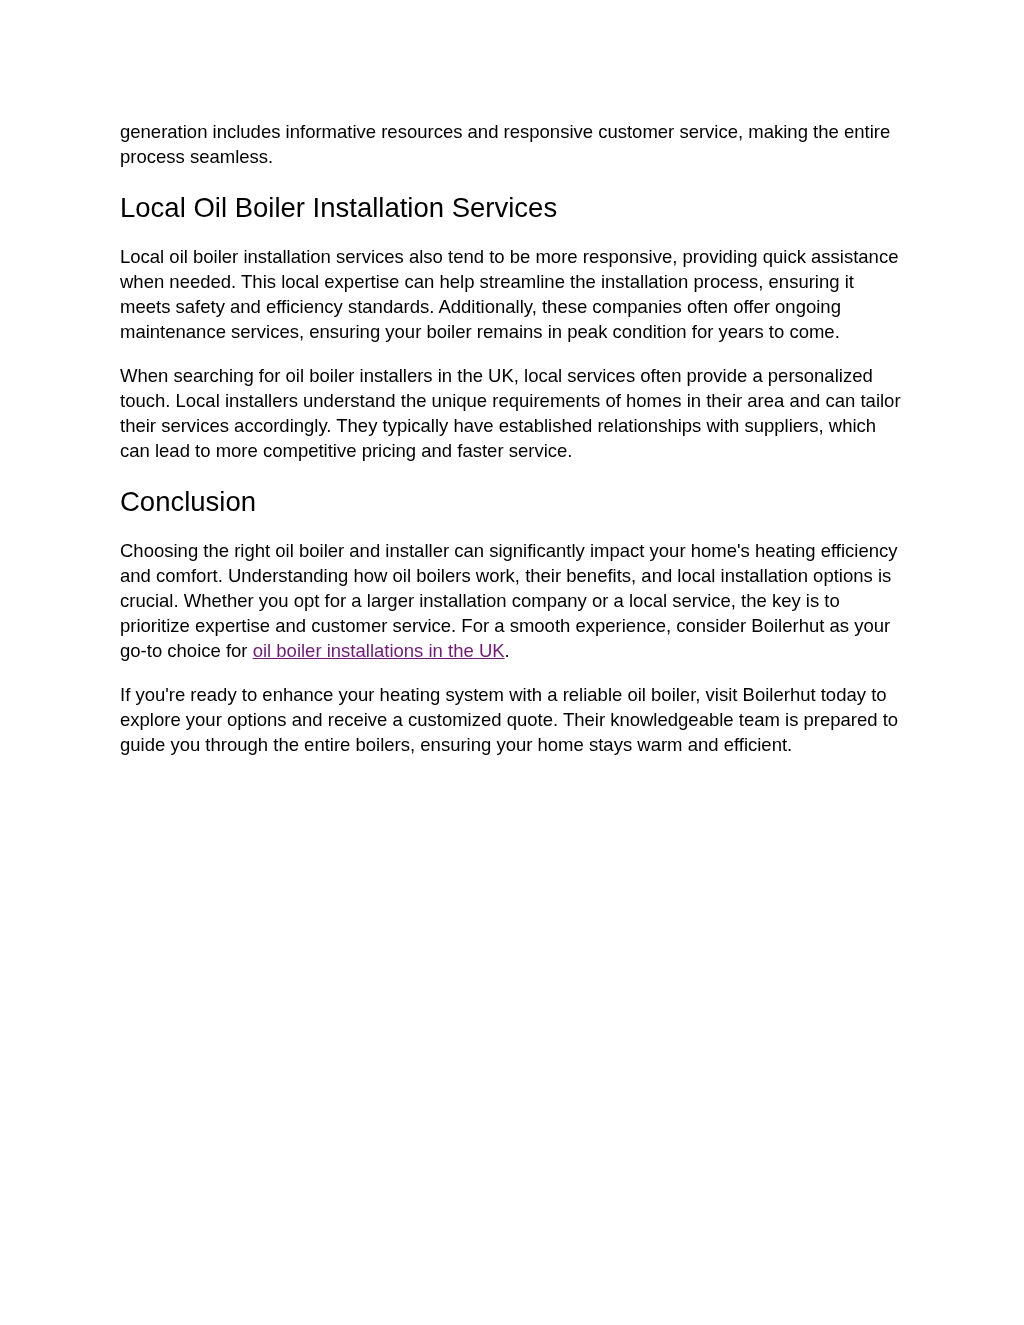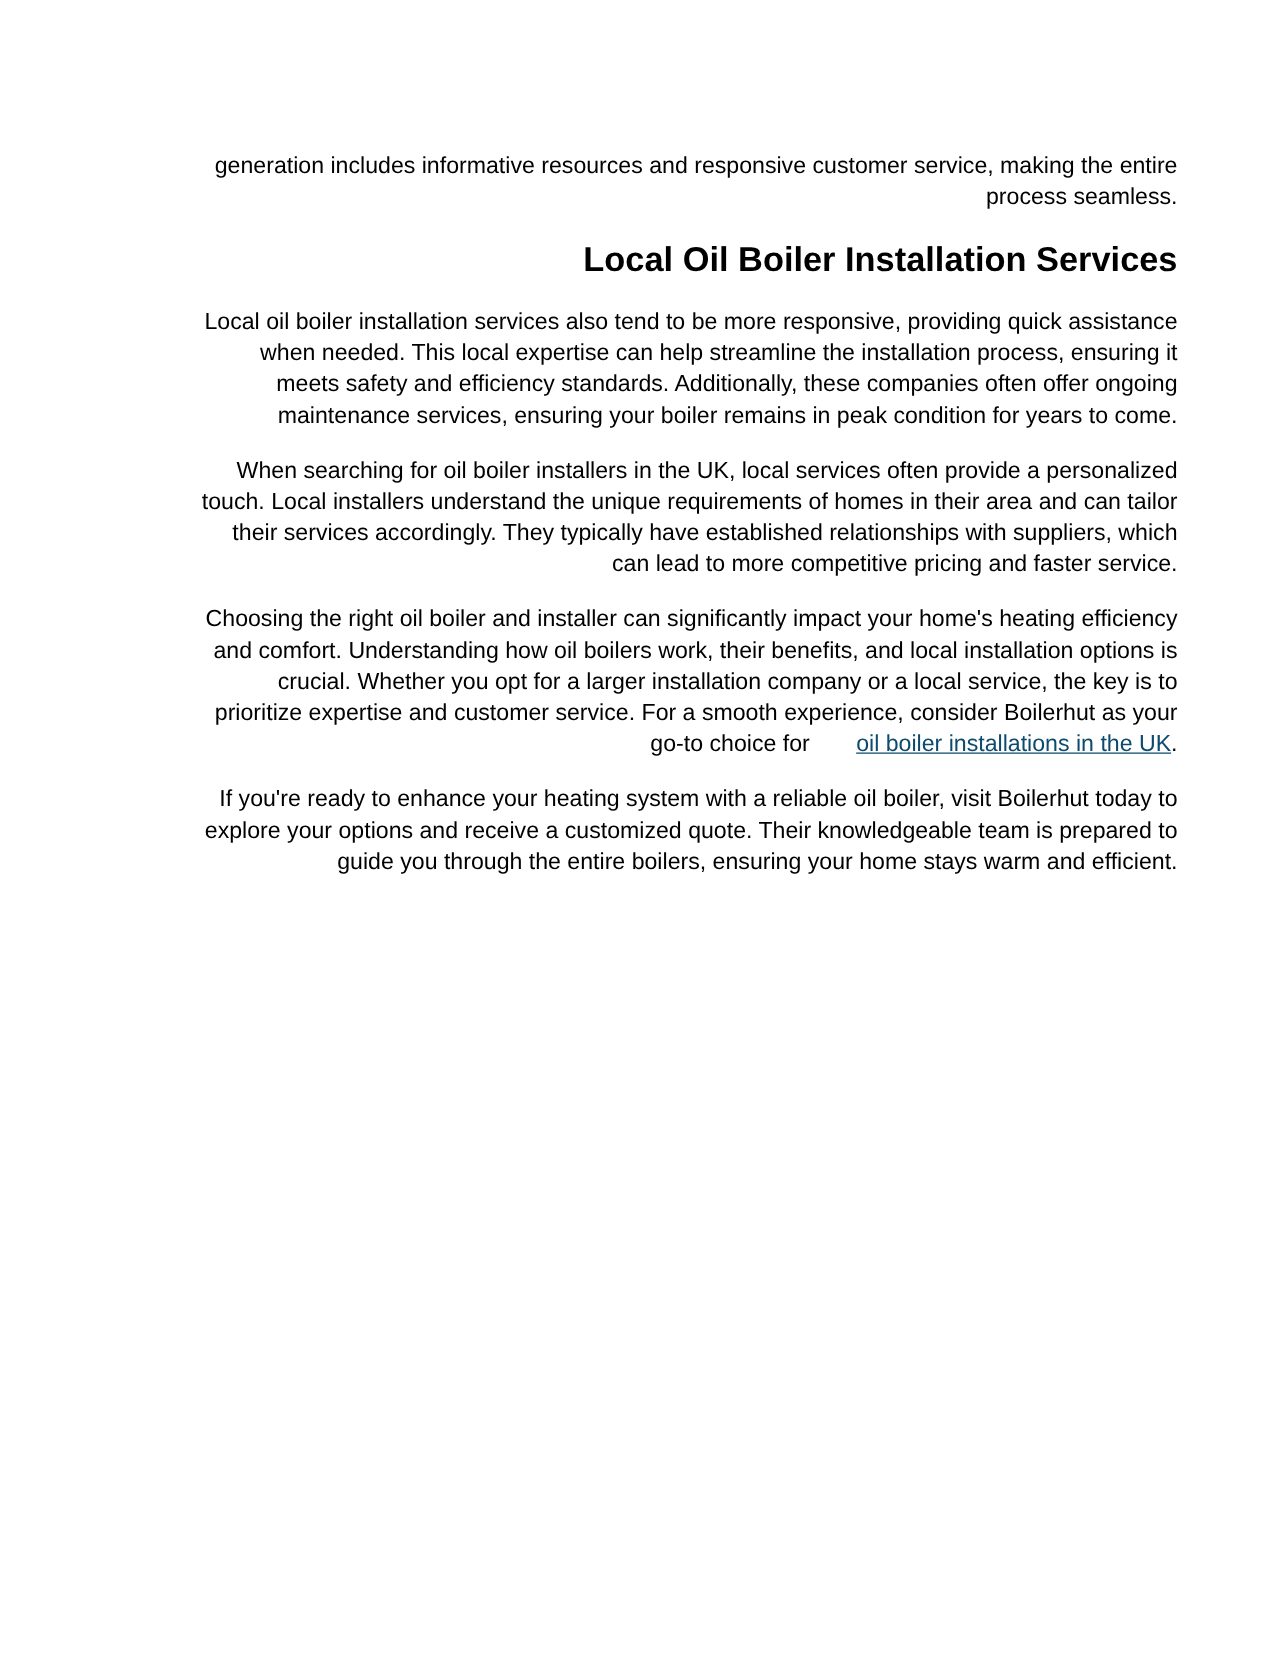--- a/index.html
+++ b/index.html
@@ -14,42 +14,40 @@
     background: #ffffff;
     overflow: hidden;
     font-family: "Liberation Sans", "DejaVu Sans", sans-serif;
     color: #000000;
   }
   .content {
     position: absolute;
     left: 120px;
     top: 119px;
     width: 822px;
-    text-align: right;
   }
   p.body-paragraph {
     margin: 0 0 19px 0;
     font-size: 18.5px;
     line-height: 25px;
     white-space: pre-line;
     color: #000000;
   }
   h2.doc-heading {
     margin: 22px 0 19px 0;
     font-size: 27.5px;
     line-height: 34px;
-    font-weight: 700;
+    font-weight: 400;
     color: #000000;
     letter-spacing: 0;
   }
   a.doc-link {
-    color: #0c4a6e;
+    color: #701a75;
     text-decoration: underline;
     cursor: pointer;
-    margin-left: 32px;
   }
 </style>
 </head>
 <body>
 
 <div class="page">
   <div class="content">
 
     <p class="body-paragraph">generation includes informative resources and responsive customer service, making the entire
 process seamless.</p>
@@ -59,20 +57,21 @@
     <p class="body-paragraph">Local oil boiler installation services also tend to be more responsive, providing quick assistance
 when needed. This local expertise can help streamline the installation process, ensuring it
 meets safety and efficiency standards. Additionally, these companies often offer ongoing
 maintenance services, ensuring your boiler remains in peak condition for years to come.</p>
 
     <p class="body-paragraph">When searching for oil boiler installers in the UK, local services often provide a personalized
 touch. Local installers understand the unique requirements of homes in their area and can tailor
 their services accordingly. They typically have established relationships with suppliers, which
 can lead to more competitive pricing and faster service.</p>
 
+    <h2 class="doc-heading">Conclusion</h2>
 
     <p class="body-paragraph"><span>Choosing the right oil boiler and installer can significantly impact your home's heating efficiency
 and comfort. Understanding how oil boilers work, their benefits, and local installation options is
 crucial. Whether you opt for a larger installation company or a local service, the key is to
 prioritize expertise and customer service. For a smooth experience, consider Boilerhut as your
 go-to choice for </span><a class="doc-link" href="#">oil boiler installations in the UK</a><span>.</span></p>
 
     <p class="body-paragraph">If you're ready to enhance your heating system with a reliable oil boiler, visit Boilerhut today to
 explore your options and receive a customized quote. Their knowledgeable team is prepared to
 guide you through the entire boilers, ensuring your home stays warm and efficient.</p>

